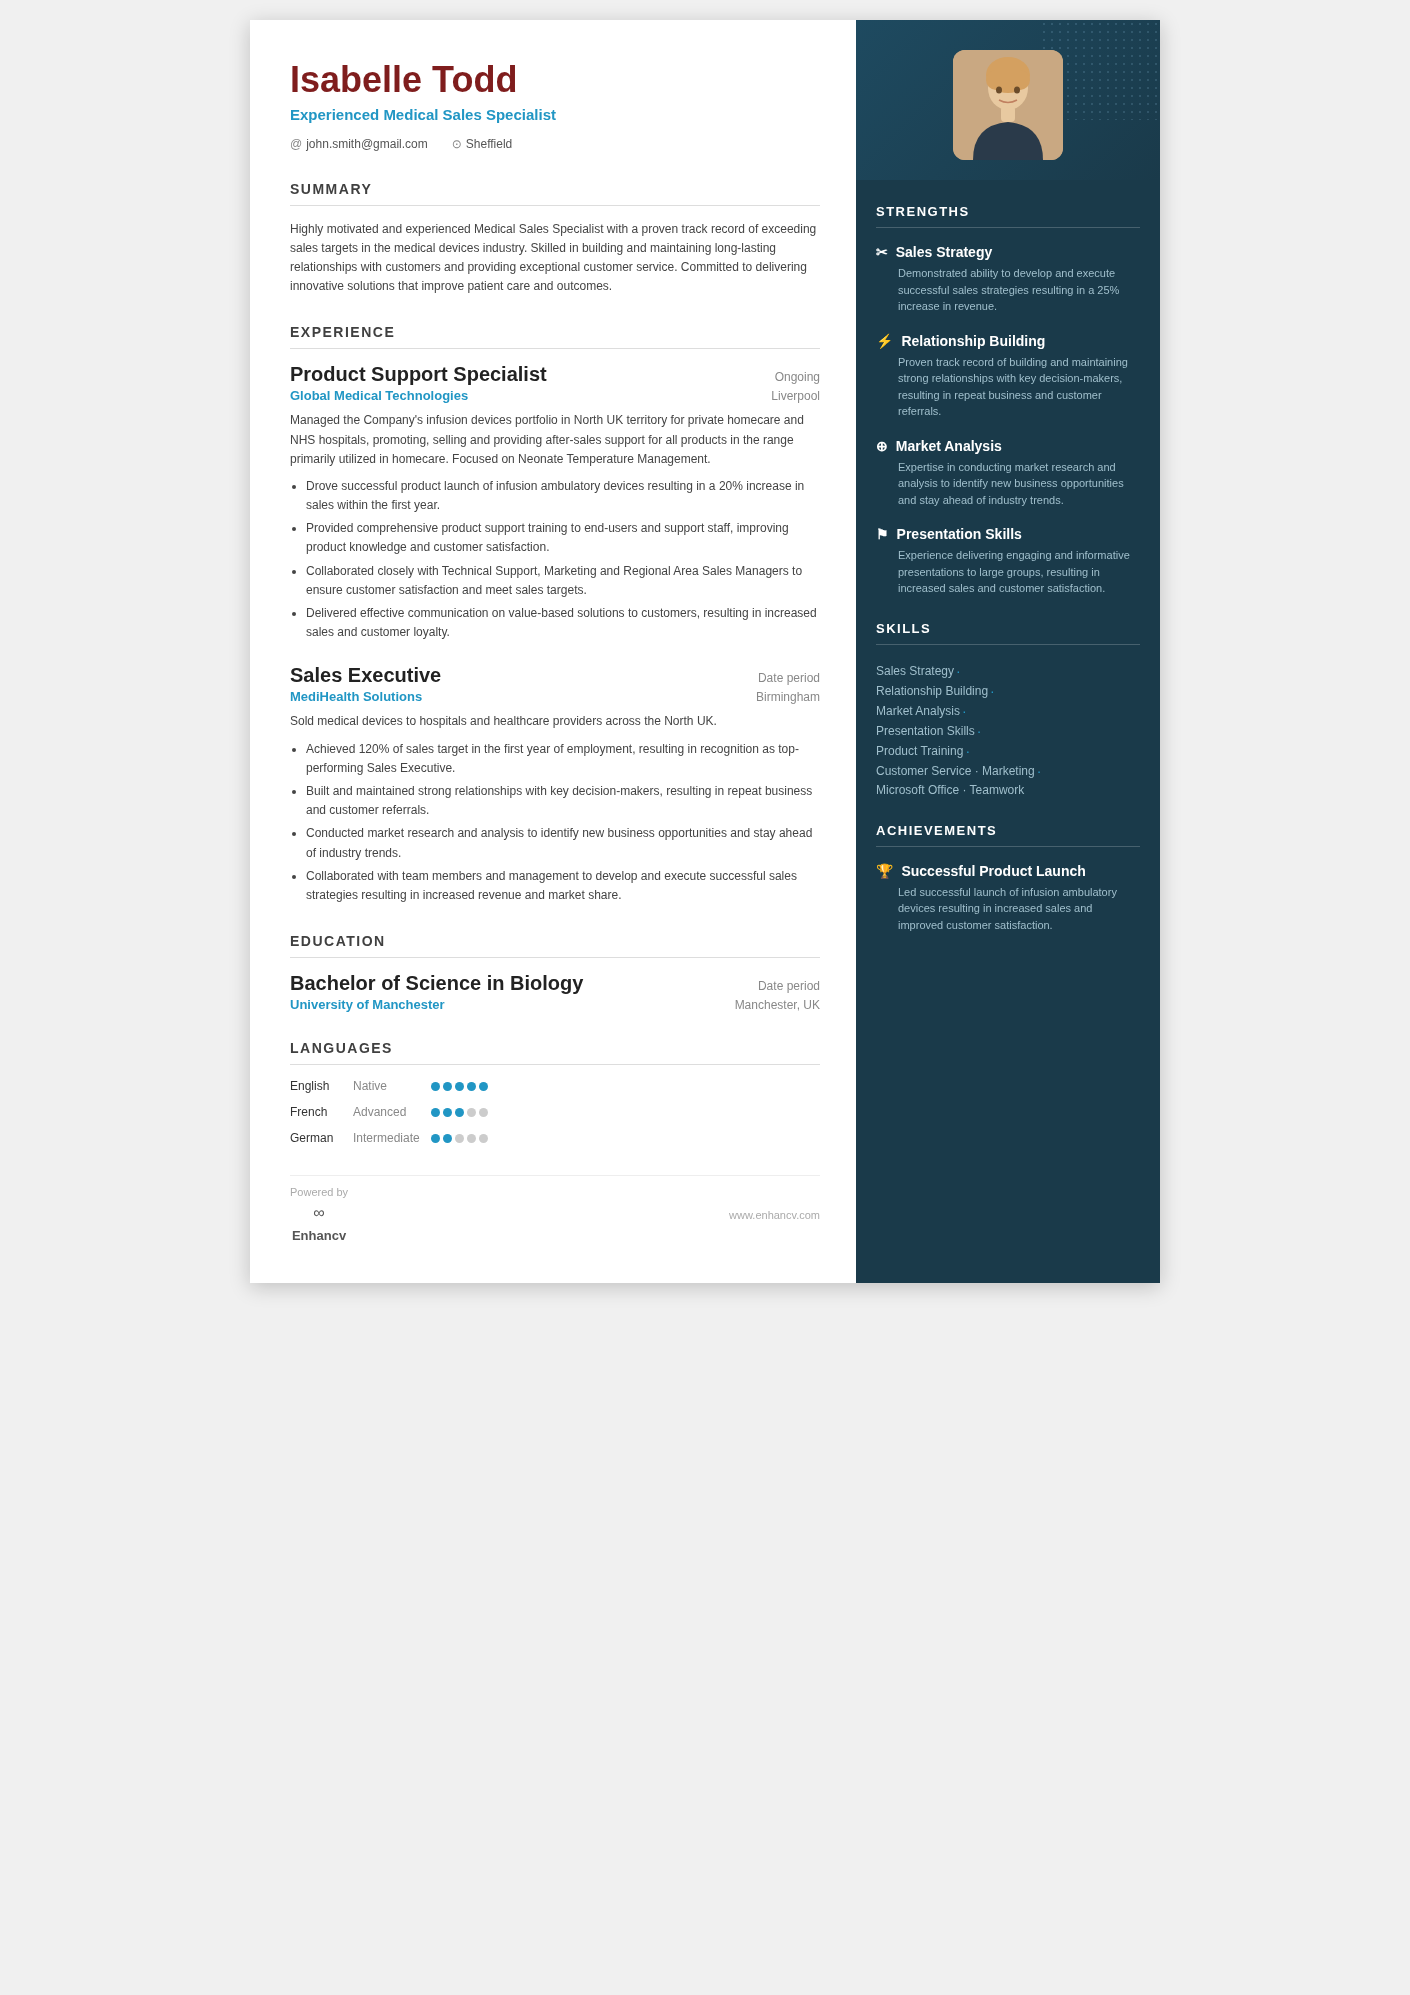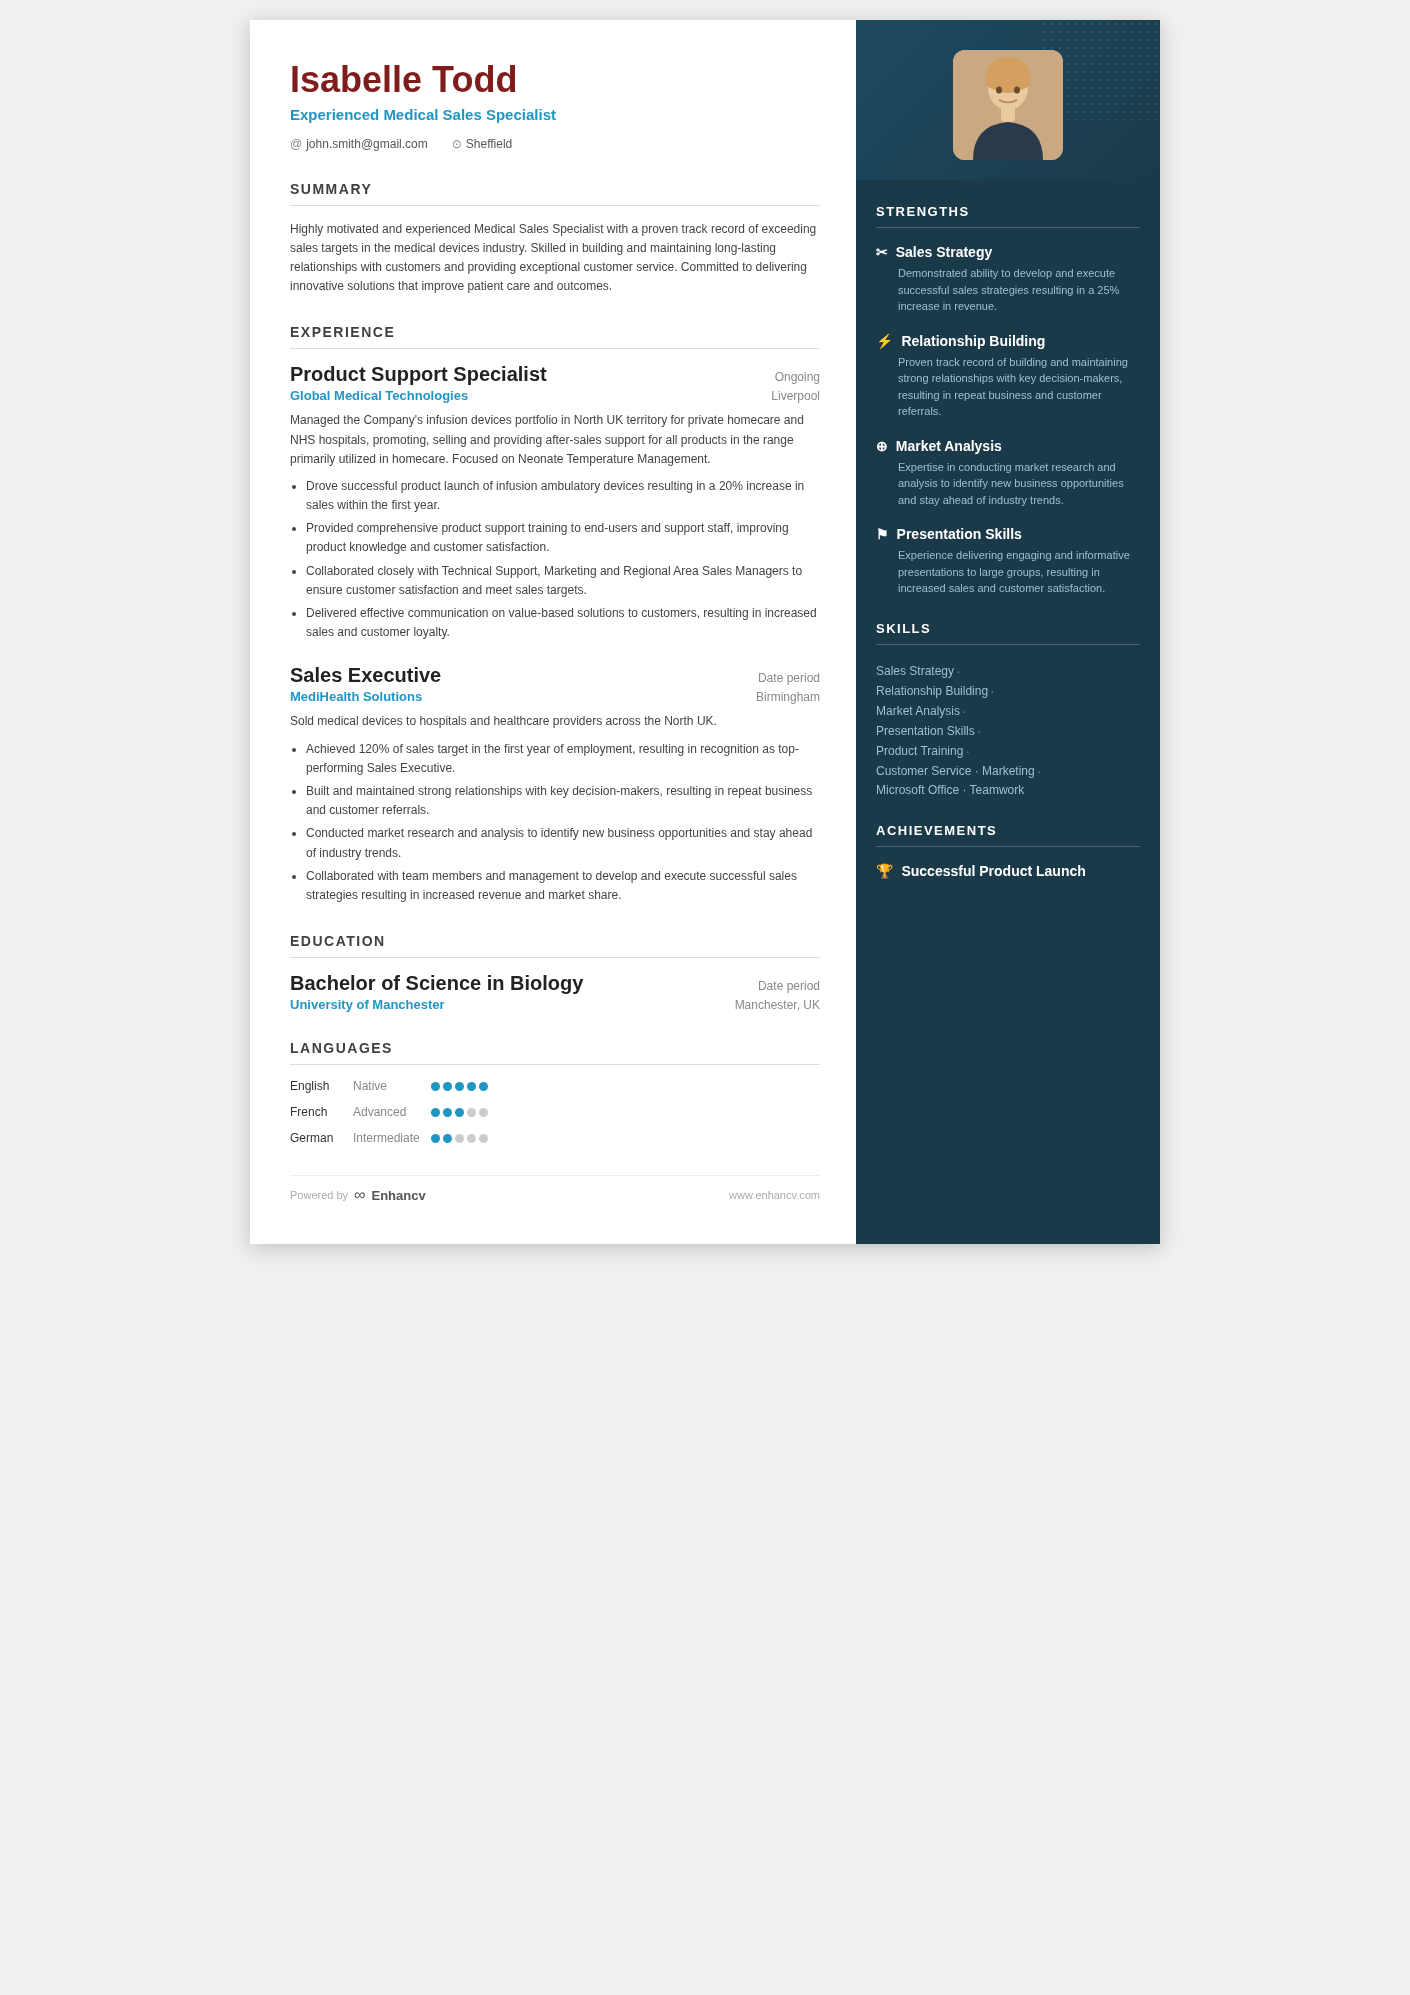--- a/index.html
+++ b/index.html
@@ -170,20 +170,21 @@
       margin-top: 30px;
       padding-top: 10px;
       border-top: 1px solid #eee;
     }
     .footer-powered {
       font-size: 11px;
       color: #aaa;
       display: flex;
       align-items: center;
       gap: 6px;
+      flex-direction: column;
     }
     .footer-logo {
       font-size: 13px;
       color: #555;
       font-weight: 600;
     }
     .footer-url {
       font-size: 11px;
       color: #aaa;
     }
@@ -528,17 +529,18 @@
       </div>
 
       <div class="achievements-section">
         <div class="right-section-title">ACHIEVEMENTS</div>
         <div class="right-divider"></div>
         <div class="achievement-item">
           <div class="achievement-title">
             <span>🏆</span>
             <span>Successful Product Launch</span>
           </div>
+          <div class="achievement-desc">Led successful launch of infusion ambulatory devices resulting in increased sales and improved customer satisfaction.</div>
         </div>
       </div>
     </div>
   </div>
 </div>
 
 </body></html>

